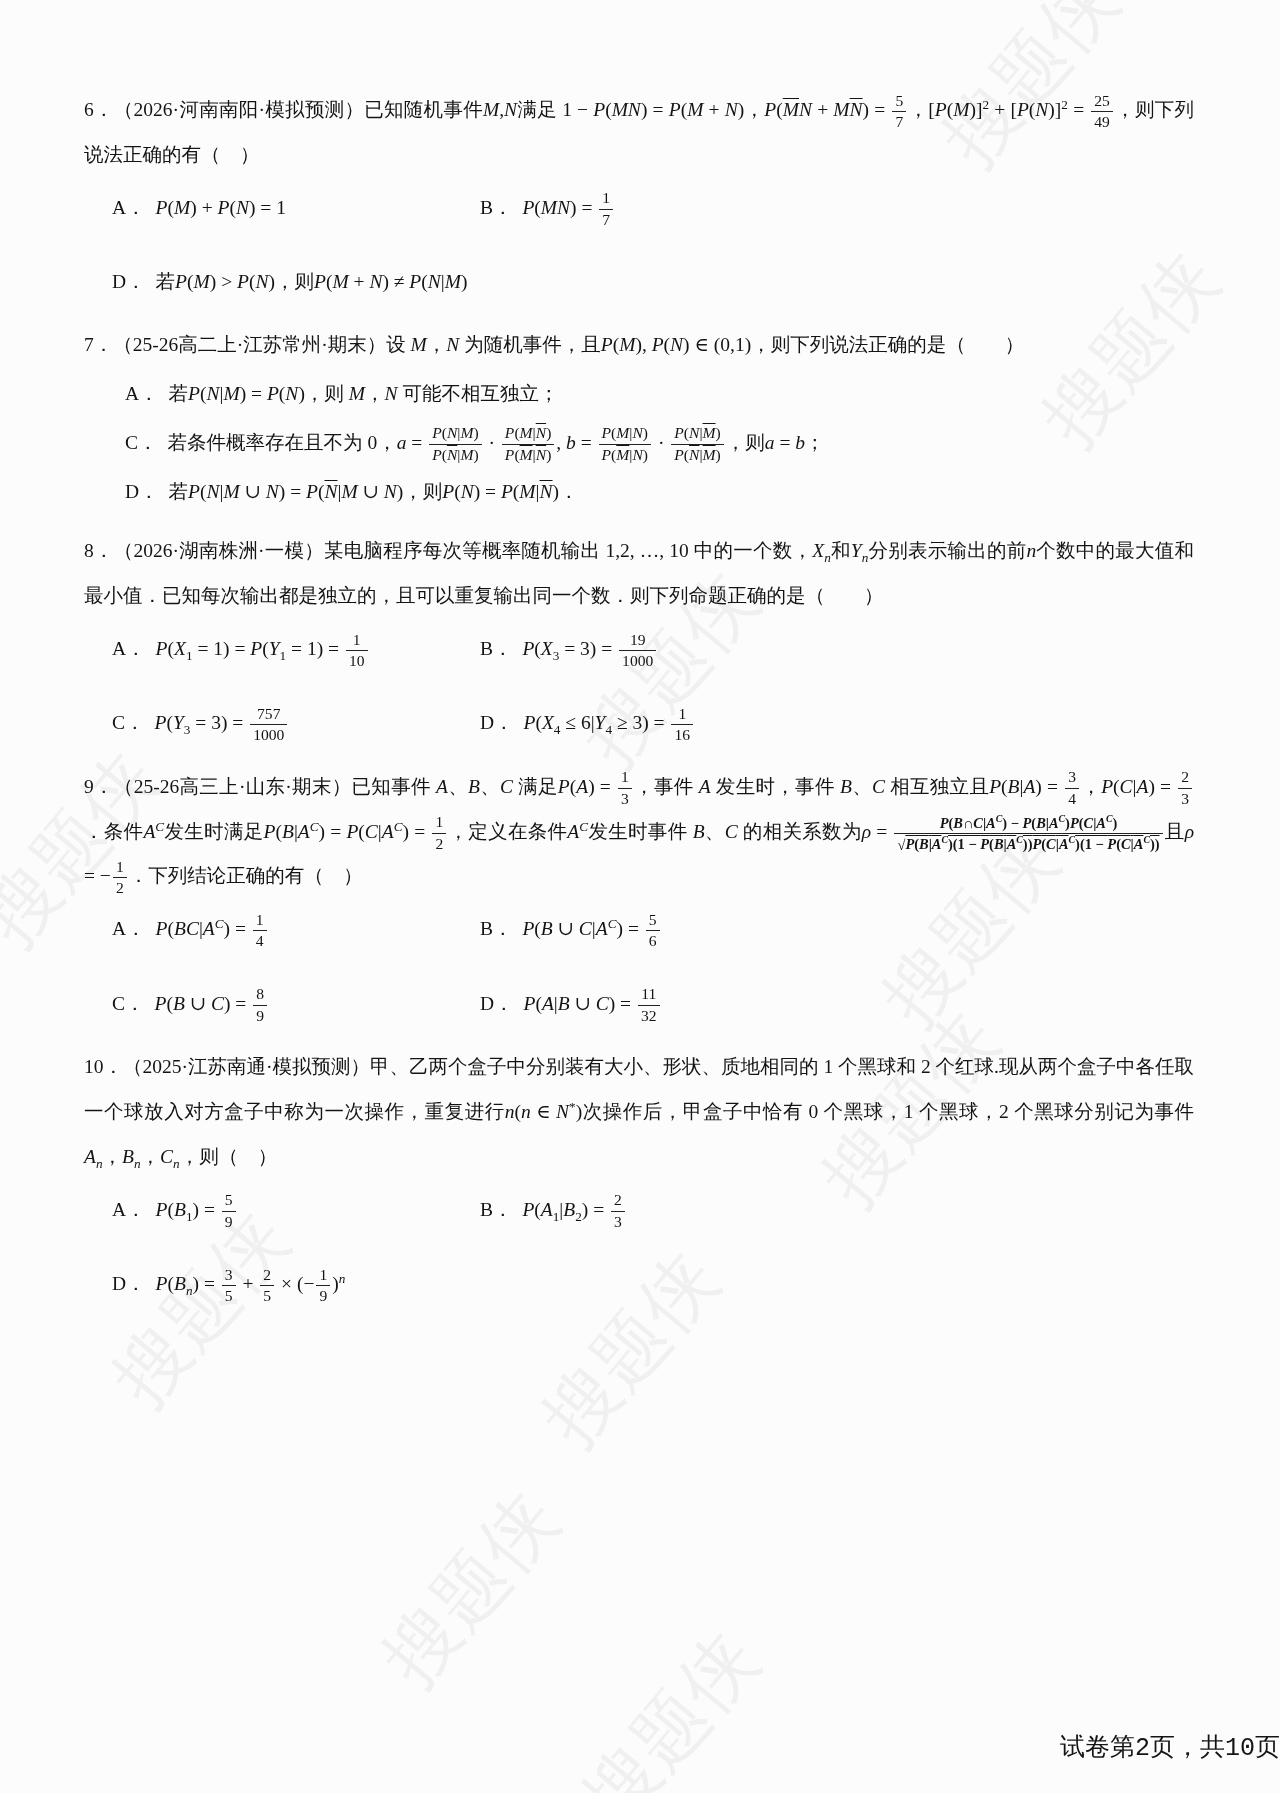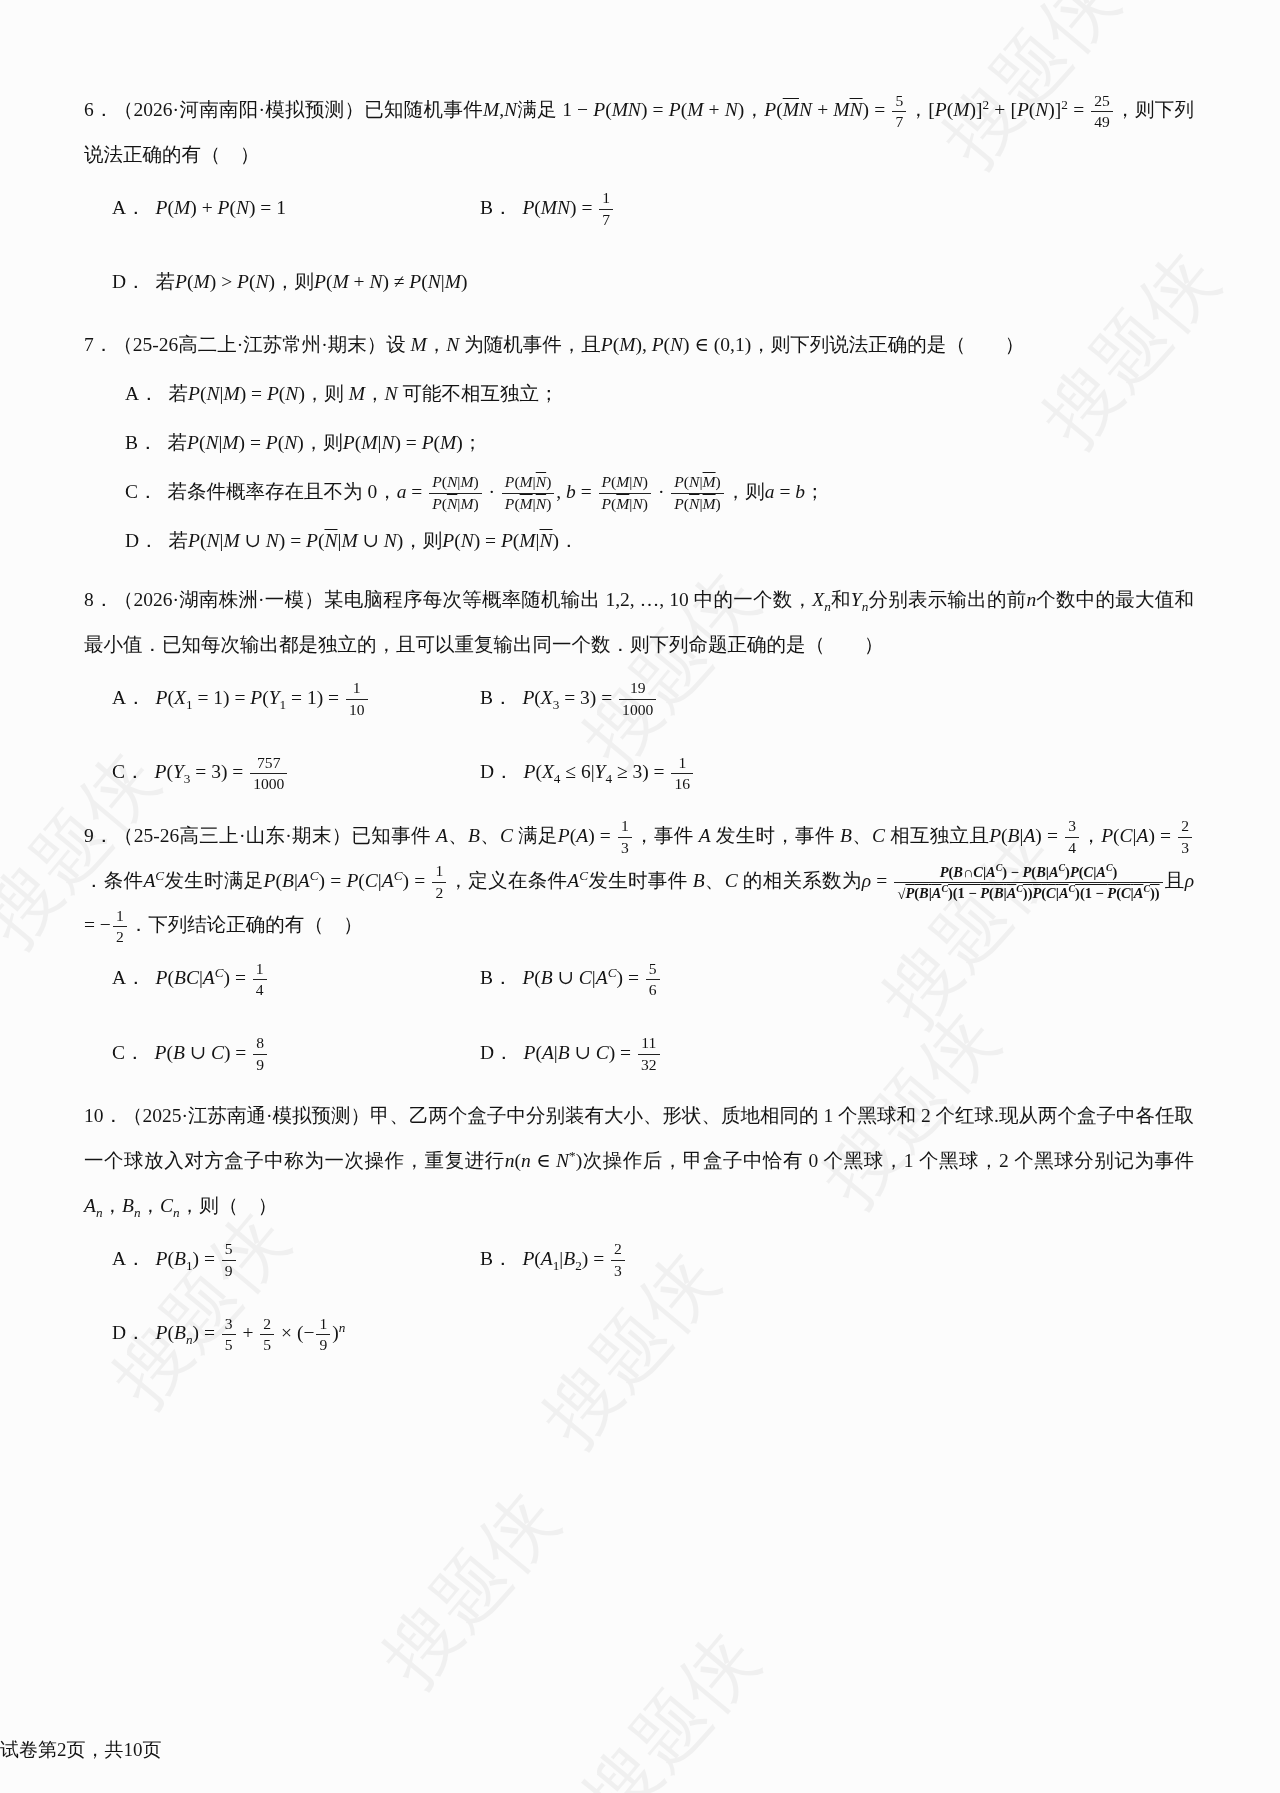--- a/index.html
+++ b/index.html
@@ -35,23 +35,24 @@
     margin:0 2px;
   }
   .frac .num{display:block;border-bottom:1.3px solid #222;padding:0 3px 1px;}
   .frac .den{display:block;padding:1px 3px 0;}
   .bigfrac{font-size:0.74em;font-weight:bold;}
   .ol{text-decoration:overline;}
   .sqrt-rad{text-decoration:overline;}
   .footer{
     position:absolute;
     bottom:30px;left:0;right:0;
-    text-align:left;
-    font-size:19px;
+    text-align:right;
+    font-size:25px;
     z-index:2;
+    font-family:Liberation Mono, monospace;
   }
   .wm{
     position:absolute;
     z-index:1;
     font-size:74px;
     color:#000;
     opacity:0.045;
     transform:rotate(-50deg);
     white-space:nowrap;
     pointer-events:none;
@@ -80,21 +81,20 @@
         <div class="options two-col">
           <div class="option"><span class="opt-label">A．</span><i>P</i>(<i>M</i>) + <i>P</i>(<i>N</i>) = 1</div>
           <div class="option"><span class="opt-label">B．</span><i>P</i>(<i>MN</i>) = <span class="frac"><span class="num">1</span><span class="den">7</span></span></div>
           <div class="option"><span class="opt-label">D．</span>若<i>P</i>(<i>M</i>) &gt; <i>P</i>(<i>N</i>)，则<i>P</i>(<i>M</i> + <i>N</i>) ≠ <i>P</i>(<i>N</i>|<i>M</i>)</div>
         </div>
       </div>
       <div class="question">
         <div class="stem">7．（25-26高二上·江苏常州·期末）设 <i>M</i>，<i>N</i> 为随机事件，且<i>P</i>(<i>M</i>), <i>P</i>(<i>N</i>) ∈ (0,1)，则下列说法正确的是（　　）</div>
         <div class="options one-col">
           <div class="option"><span class="opt-label">A．</span>若<i>P</i>(<i>N</i>|<i>M</i>) = <i>P</i>(<i>N</i>)，则 <i>M</i>，<i>N</i> 可能不相互独立；</div>
-          <div class="option"><span class="opt-label">B．</span>若<i>P</i>(<i>N</i>|<i>M</i>) = <i>P</i>(<i>N</i>)，则<i>P</i>(<i>M</i>|<i>N</i>) = <i>P</i>(<i>M</i>)；</div>
           <div class="option"><span class="opt-label">C．</span>若条件概率存在且不为 0，<i>a</i> = <span class="frac"><span class="num"><i>P</i>(<i>N</i>|<i>M</i>)</span><span class="den"><i>P</i>(<span class="ol"><i>N</i></span>|<i>M</i>)</span></span> · <span class="frac"><span class="num"><i>P</i>(<i>M</i>|<span class="ol"><i>N</i></span>)</span><span class="den"><i>P</i>(<span class="ol"><i>M</i></span>|<span class="ol"><i>N</i></span>)</span></span>, <i>b</i> = <span class="frac"><span class="num"><i>P</i>(<i>M</i>|<i>N</i>)</span><span class="den"><i>P</i>(<span class="ol"><i>M</i></span>|<i>N</i>)</span></span> · <span class="frac"><span class="num"><i>P</i>(<i>N</i>|<span class="ol"><i>M</i></span>)</span><span class="den"><i>P</i>(<span class="ol"><i>N</i></span>|<span class="ol"><i>M</i></span>)</span></span>，则<i>a</i> = <i>b</i>；</div>
           <div class="option"><span class="opt-label">D．</span>若<i>P</i>(<i>N</i>|<i>M</i> ∪ <i>N</i>) = <i>P</i>(<span class="ol"><i>N</i></span>|<i>M</i> ∪ <i>N</i>)，则<i>P</i>(<i>N</i>) = <i>P</i>(<i>M</i>|<span class="ol"><i>N</i></span>)．</div>
         </div>
       </div>
       <div class="question">
         <div class="stem">8．（2026·湖南株洲·一模）某电脑程序每次等概率随机输出 1,2, …, 10 中的一个数，<i>X</i><sub><i>n</i></sub>和<i>Y</i><sub><i>n</i></sub>分别表示输出的前<i>n</i>个数中的最大值和最小值．已知每次输出都是独立的，且可以重复输出同一个数．则下列命题正确的是（　　）</div>
         <div class="options two-col">
           <div class="option"><span class="opt-label">A．</span><i>P</i>(<i>X</i><sub>1</sub> = 1) = <i>P</i>(<i>Y</i><sub>1</sub> = 1) = <span class="frac"><span class="num">1</span><span class="den">10</span></span></div>
           <div class="option"><span class="opt-label">B．</span><i>P</i>(<i>X</i><sub>3</sub> = 3) = <span class="frac"><span class="num">19</span><span class="den">1000</span></span></div>
           <div class="option"><span class="opt-label">C．</span><i>P</i>(<i>Y</i><sub>3</sub> = 3) = <span class="frac"><span class="num">757</span><span class="den">1000</span></span></div>

